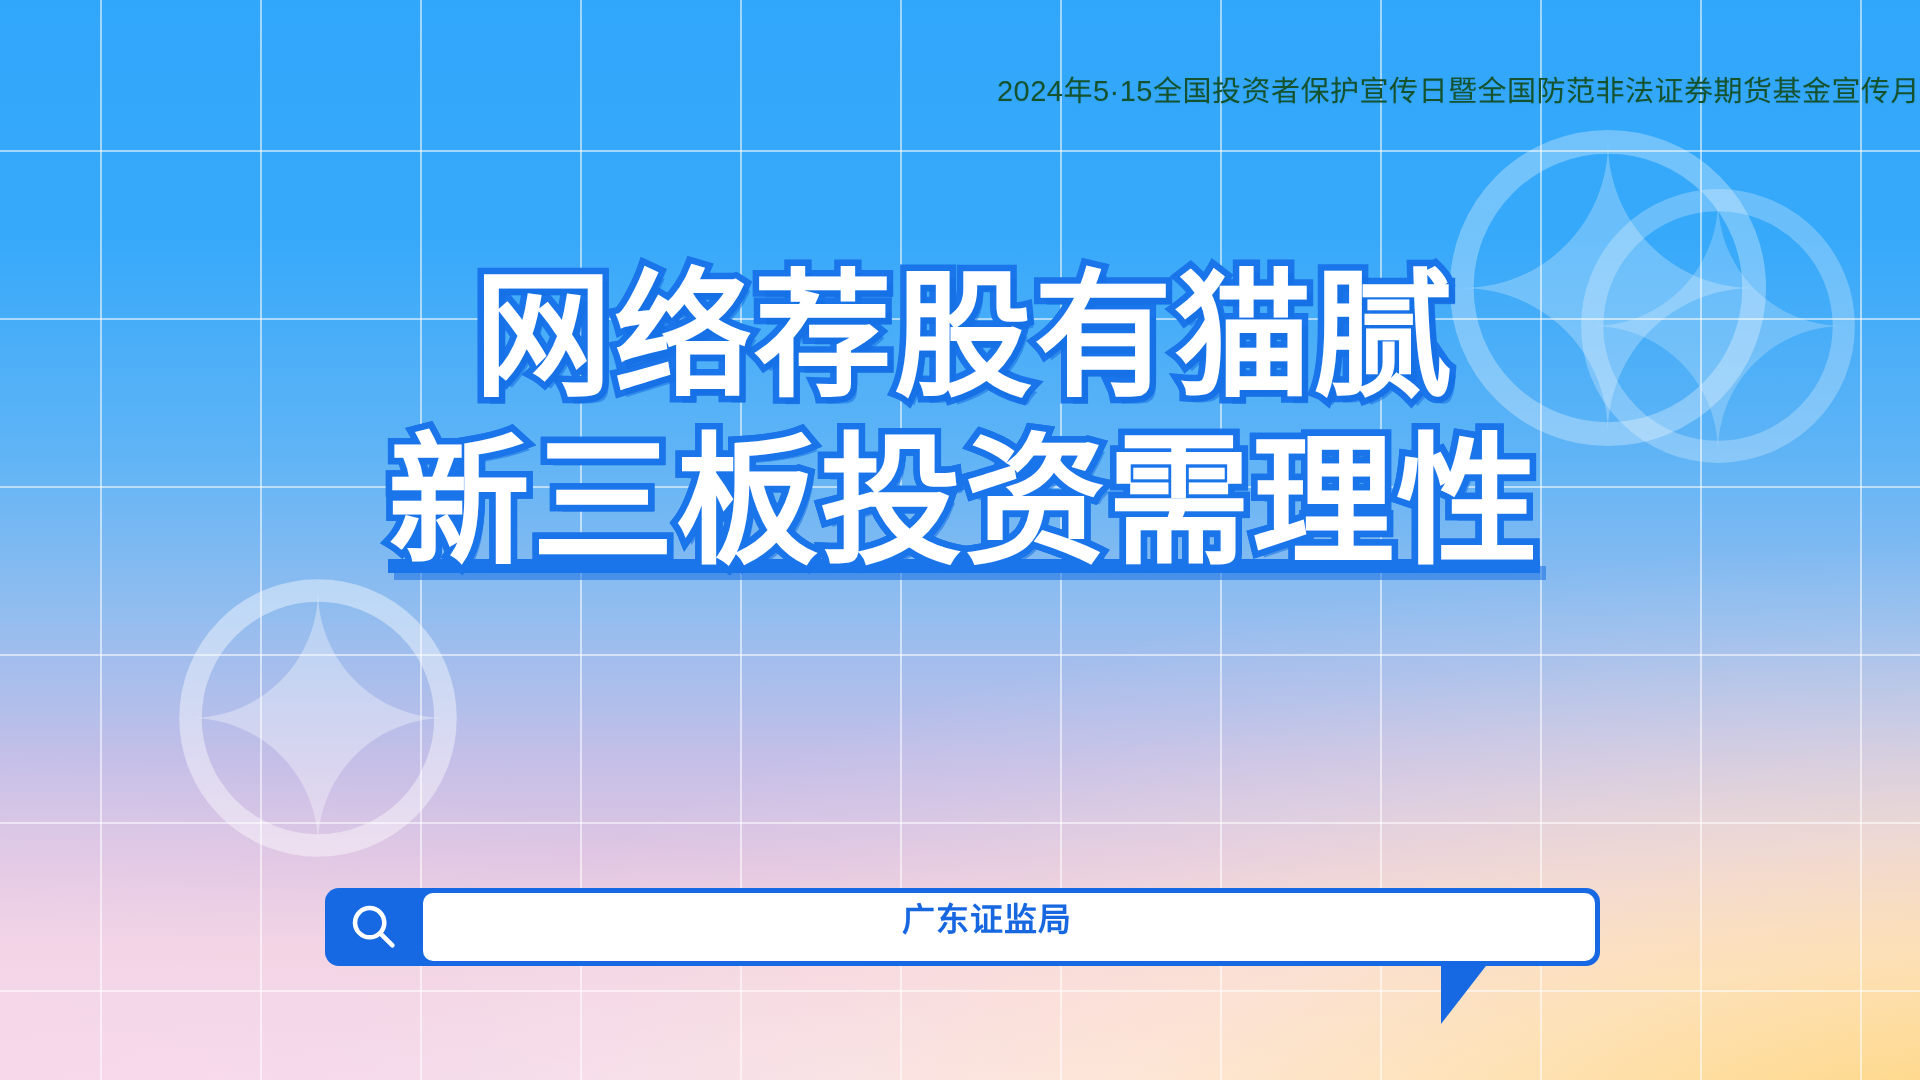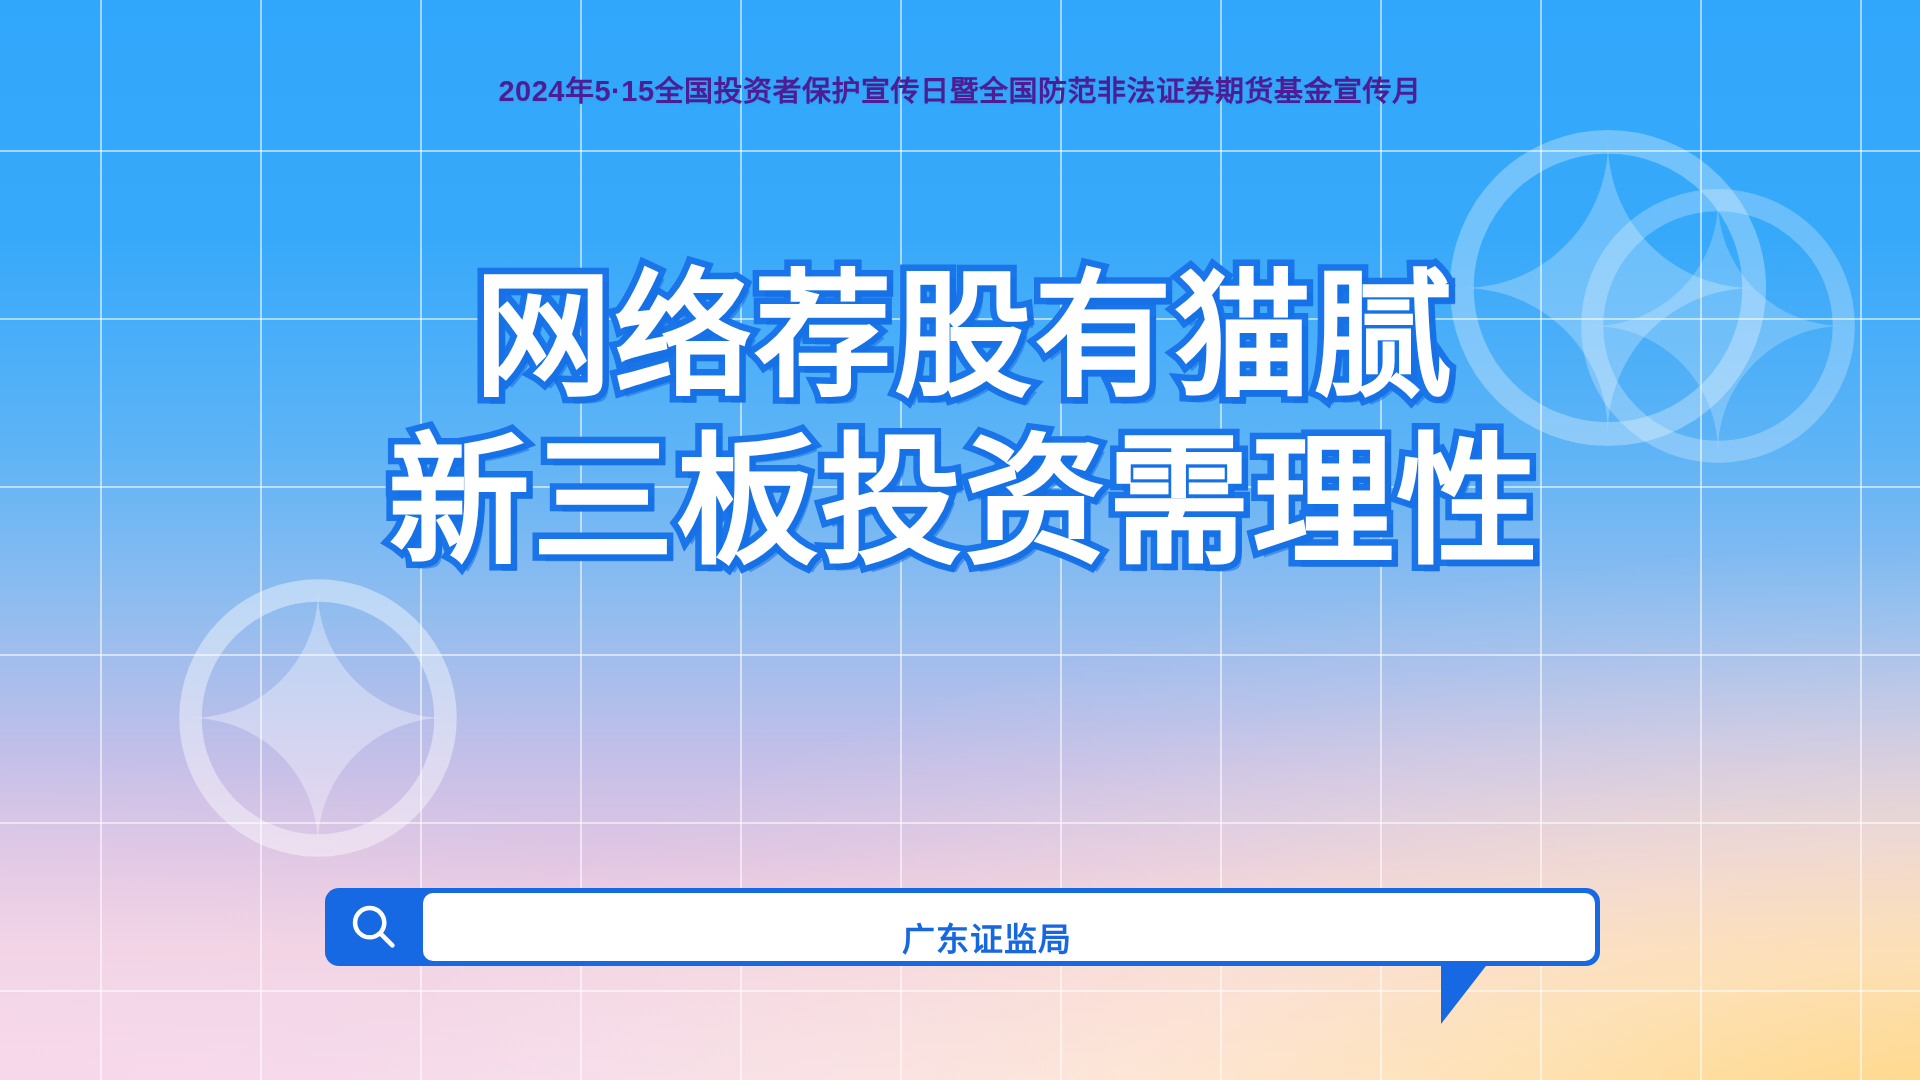--- a/index.html
+++ b/index.html
@@ -72,24 +72,24 @@
   .deco svg{ display:block; }
 
   .deco-tr-a{ top:118px;  left:1438px; }
   .deco-tr-b{ top:178px;  left:1570px; }
   .deco-left { top:568px;  left:168px; }
 
   
   #subtitle{
     position:absolute;
     top:67px; left:0; width:100%;
-    text-align:center;
-    color:#4c1d95;
+    text-align:right;
+    color:#14532d;
     font-size:29px;
-    font-weight:bold;
+    font-weight:normal;
     letter-spacing:0.5px;
     white-space:nowrap;
     text-shadow:0 1px 2px rgba(0,90,170,0.10);
   }
 
   
   #headline{
     position:absolute;
     top:248px; left:0; width:100%;
     text-align:center;
@@ -104,40 +104,41 @@
     white-space:nowrap;
     -webkit-text-stroke:13px #1a74ea;
     paint-order:stroke fill;
     text-shadow:
        6px 7px 0 rgba(20,110,225,0.55);
     padding-left: 8px;
   }
   .hl-line.line2{
     font-size:142px;
     margin-top:-14px;
+    text-decoration:underline;
   }
 
   
   #footer-bar{
     position:absolute;
     left:325px; top:888px;
     width:1275px; height:78px;
   }
   .fb-frame{
     position:absolute; inset:0;
     background:#1668e3;
     border-radius:14px;
   }
   .fb-inner{
     position:absolute;
     left:98px; top:5px; right:5px; bottom:5px;
     background:#ffffff;
     border-radius:10px;
     display:flex;
-    align-items:flex-end;
+    align-items:flex-start;
     justify-content:center;
   }
   .fb-icon{
     position:absolute;
     left:0; top:0;
     width:98px; height:78px;
     display:flex; align-items:center; justify-content:center;
   }
   .fb-text{
     color:#1767e0;

